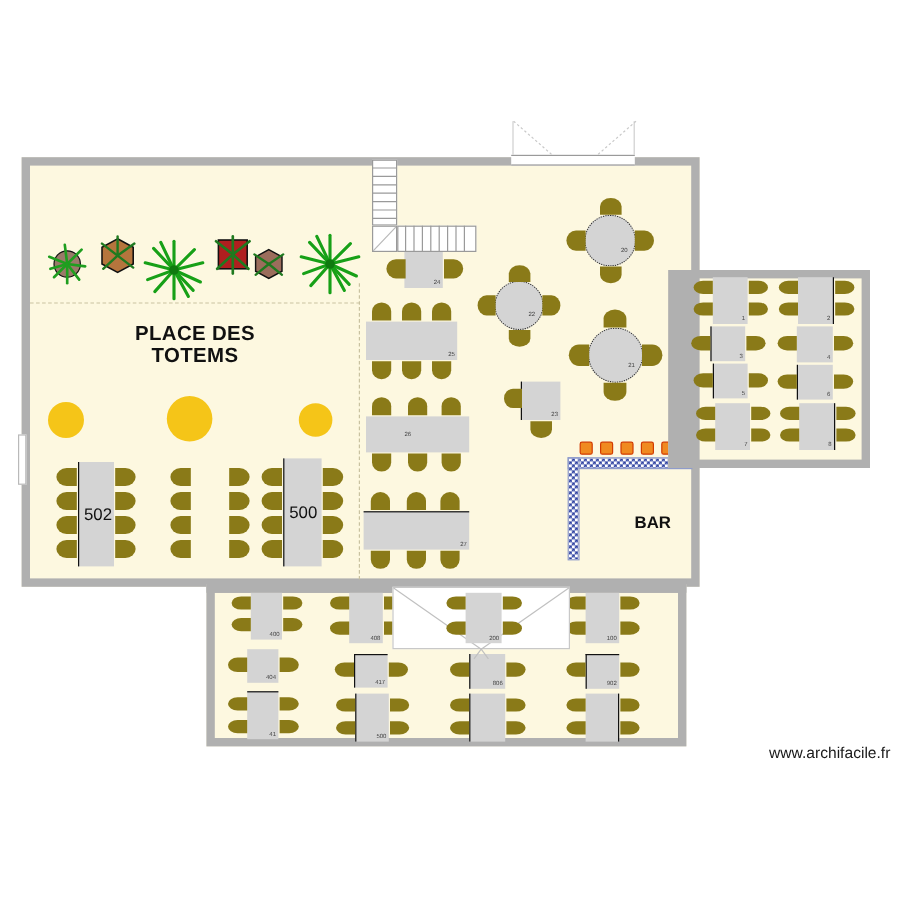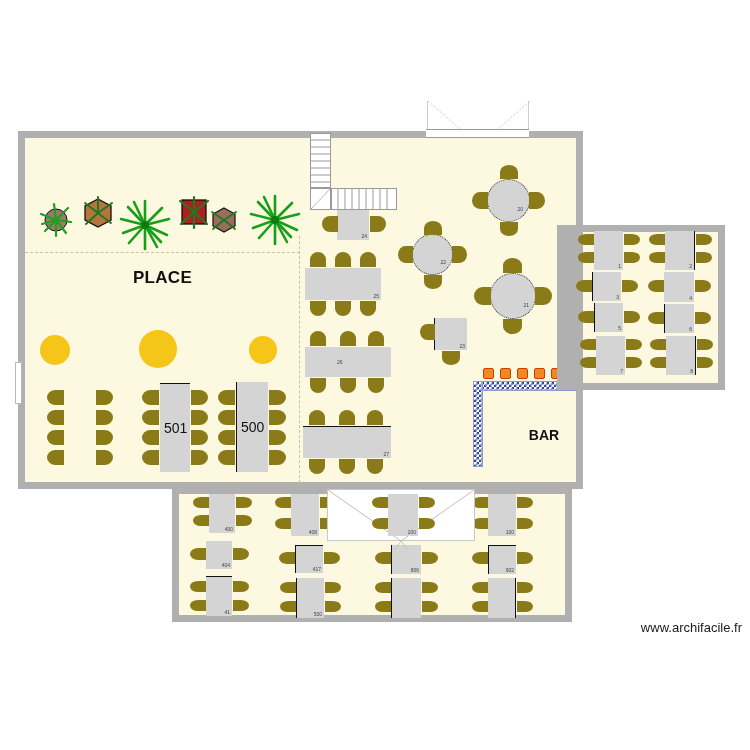--- a/index.html
+++ b/index.html
@@ -75,21 +75,22 @@
     <line x1="110" y1="2" x2="78" y2="30" stroke="#c9c9c9" stroke-width="1" stroke-dasharray="2,2"></line>
   </svg>
 
   <div class="window" style="left:15px;top:362px;width:7px;height:42px;"></div>
 
   <div class="dash-v" style="left:299px;top:236px;height:252px;"></div>
 
   <div class="dash-h" style="left:25px;top:252px;width:275px;"></div>
 
   <div class="label" id="placeLabel" style="left:55px;top:268px;width:215px;">
-    <div>PLACE</div>
+    <div>PLACE DES</div>
+    <div>TOTEMS</div>
   </div>
 
   <div class="dot" style="left:40px;top:335px;width:30px;height:30px;"></div>
   <div class="dot" style="left:139px;top:330px;width:38px;height:38px;"></div>
   <div class="dot" style="left:249px;top:336px;width:28px;height:28px;"></div>
 
   <svg class="totem" style="left:36px;top:200px;" width="40" height="40" viewBox="0 0 40 40">
     <circle cx="20" cy="20" r="11" fill="#9b7a6a" stroke="#111" stroke-width="1"></circle>
     <g stroke="#1f9e1f" stroke-width="2.2" stroke-linecap="round">
       <line x1="20" y1="20" x2="5" y2="14"></line>
@@ -165,32 +166,32 @@
       <line x1="26" y1="26" x2="9" y2="8"></line> 
         <line x1="26" y1="26" x2="43" y2="9"></line>
       <line x1="26" y1="26" x2="10" y2="44"></line>
         <line x1="26" y1="26" x2="42" y2="43"></line>
       <line x1="26" y1="26" x2="15" y2="3"></line> 
         <line x1="26" y1="26" x2="38" y2="48"></line>
     </g>
     <circle cx="26" cy="26" r="4" fill="#0f7a0f"></circle>
   </svg>
 
+  <div class="table rect edged" style="left:65px;top:385px;width:30px;height:87px;">
+    <span class="tnum big">502</span>
+  </div>
   <div class="chair l" style="left:47px;top:390px;width:17px;height:15px;"></div>
   <div class="chair l" style="left:47px;top:410px;width:17px;height:15px;"></div>
   <div class="chair l" style="left:47px;top:430px;width:17px;height:15px;"></div>
   <div class="chair l" style="left:47px;top:450px;width:17px;height:15px;"></div>
   <div class="chair r" style="left:96px;top:390px;width:17px;height:15px;"></div>
   <div class="chair r" style="left:96px;top:410px;width:17px;height:15px;"></div>
   <div class="chair r" style="left:96px;top:430px;width:17px;height:15px;"></div>
   <div class="chair r" style="left:96px;top:450px;width:17px;height:15px;"></div>
 
-  <div class="table rect edgedt" style="left:160px;top:383px;width:30px;height:89px;">
-    <span class="tnum big">501</span>
-  </div>
   <div class="chair l" style="left:142px;top:390px;width:17px;height:15px;"></div>
   <div class="chair l" style="left:142px;top:410px;width:17px;height:15px;"></div>
   <div class="chair l" style="left:142px;top:430px;width:17px;height:15px;"></div>
   <div class="chair l" style="left:142px;top:450px;width:17px;height:15px;"></div>
   <div class="chair r" style="left:191px;top:390px;width:17px;height:15px;"></div>
   <div class="chair r" style="left:191px;top:410px;width:17px;height:15px;"></div>
   <div class="chair r" style="left:191px;top:430px;width:17px;height:15px;"></div>
   <div class="chair r" style="left:191px;top:450px;width:17px;height:15px;"></div>
 
   <div class="table rect edged" style="left:236px;top:382px;width:32px;height:90px;">

